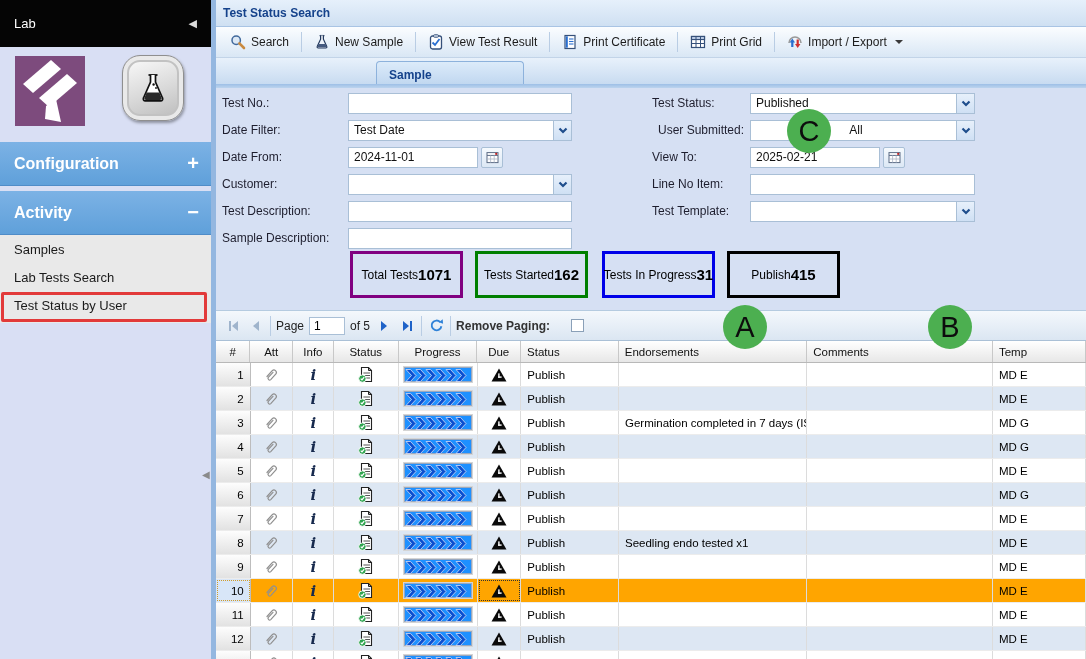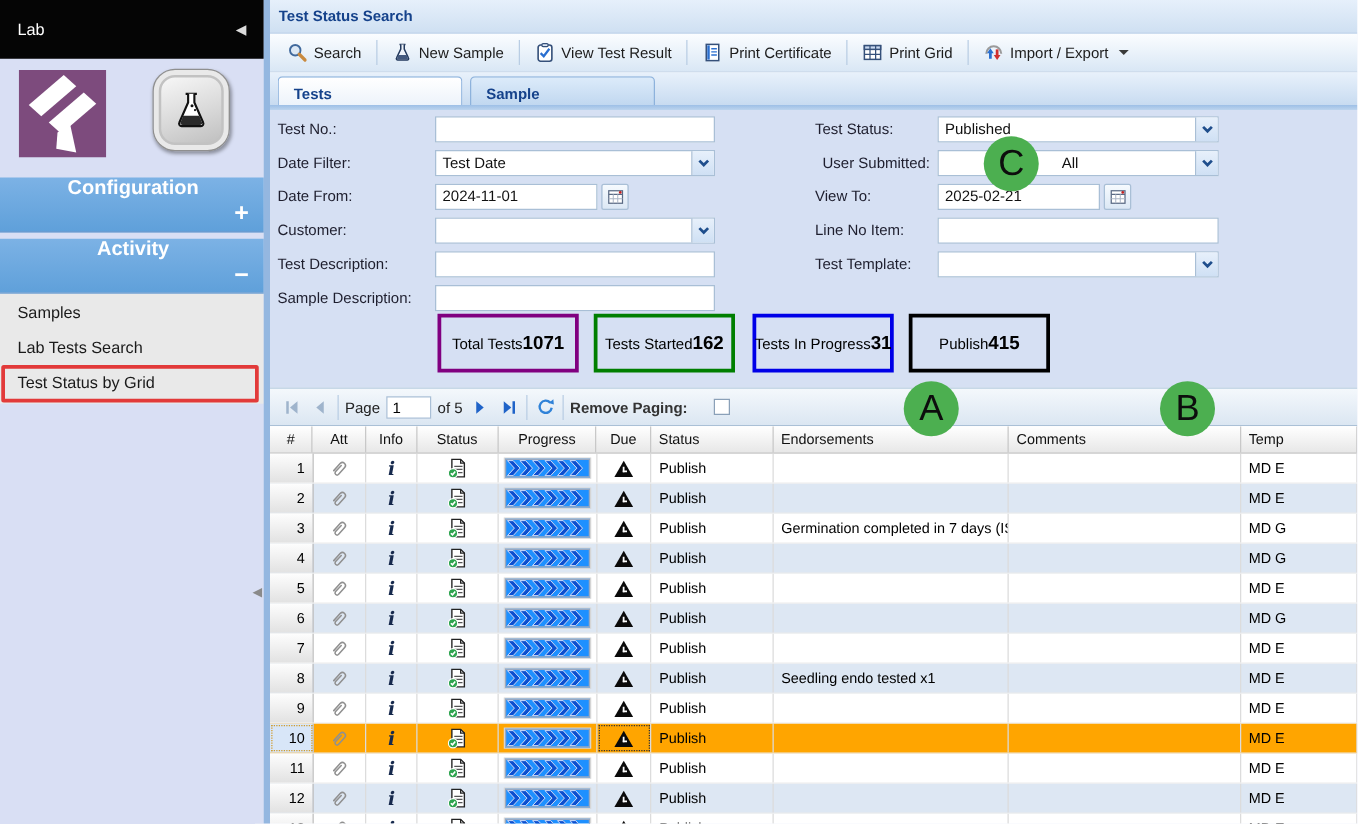--- a/index.html
+++ b/index.html
@@ -13,21 +13,21 @@
   .sb-title { color:#fff; font-size:13px; }
   .sb-collapse { margin-left:auto; color:#dcdcdc; font-size:11px; cursor:pointer; }
   .logo-row { position:absolute; left:0; top:47px; width:211px; height:95px; }
   .logo { position:absolute; left:15px; top:9px; width:70px; height:70px; }
   .flask-btn { position:absolute; left:122px; top:8px; width:62px; height:66px; border-radius:18px;
     background:linear-gradient(160deg,#fdfdfd 0%,#d9d9d9 55%,#b9b9b9 100%); border:1px solid #8f8f8f;
     box-shadow:inset 0 0 0 4px #e9e9e9, inset 0 0 0 6px #c2c2c2, 1px 2px 3px rgba(0,0,0,.35);
     display:flex; align-items:center; justify-content:center; cursor:pointer; }
   .sb-section { position:absolute; left:0; width:211px; height:44px; padding:0 12px 0 14px;
     background:linear-gradient(#7cb2e5,#5fa0da); border-bottom:1px solid #4f8cc8;
-    display:flex; align-items:center; cursor:pointer;flex-direction:column; }
+    display:flex; align-items:center; cursor:pointer; }
   .sb-section .lbl { color:#fff; font-size:16px; font-weight:bold; }
   .sb-section .tgl { margin-left:auto; color:#fff; font-size:20px; font-weight:bold; }
   .sb-menu { position:absolute; left:0; top:235px; width:211px; height:88px; background:#e9e9e9; }
   .sb-item { height:28px; display:flex; align-items:center; padding-left:14px; font-size:13px; color:#1a1a1a; cursor:pointer; }
 
   
   .splitbar { position:absolute; left:211px; top:0; width:5px; height:659px; background:#94b7e0; }
   .split-arrow { position:absolute; left:202px; top:469px; font-size:10px; color:#8a8a8a; cursor:pointer; }
 
   
@@ -148,21 +148,21 @@
       <span class="tgl">−</span>
     </div>
     <div class="sb-menu">
       <div class="sb-item">
         <span>Samples</span>
       </div>
       <div class="sb-item">
         <span>Lab Tests Search</span>
       </div>
       <div class="sb-item">
-        <span>Test Status by Grid</span>
+        <span>Test Status by User</span>
       </div>
     </div>
     <div class="anno-rect"></div>
   </div>
 
   <div class="splitbar"></div>
   <span class="split-arrow">◀</span>
 
   <div class="main">
 
@@ -226,23 +226,20 @@
           <polygon points="5.3,4.5 8,8.5 2.6,8.5" fill="#2a6fd0"></polygon>
           <rect x="9.6" y="5.5" width="2.2" height="5" fill="#d03030"></rect>
           <polygon points="10.7,14 13.4,10 8,10" fill="#d03030"></polygon>
         </svg>
         <span>Import / Export</span>
         <span class="caret"></span>
       </div>
     </div>
 
     <div class="tabstrip">
-      <div class="tab active">
-        <span>Tests</span>
-      </div>
       <div class="tab inactive">
         <span>Sample</span>
       </div>
     </div>
     <div class="tabline"></div>
 
     <div class="formpanel">
 
       <div class="frow" style="left:6px; top:4px;">
         <span class="flabel lw">Test No.:</span>

